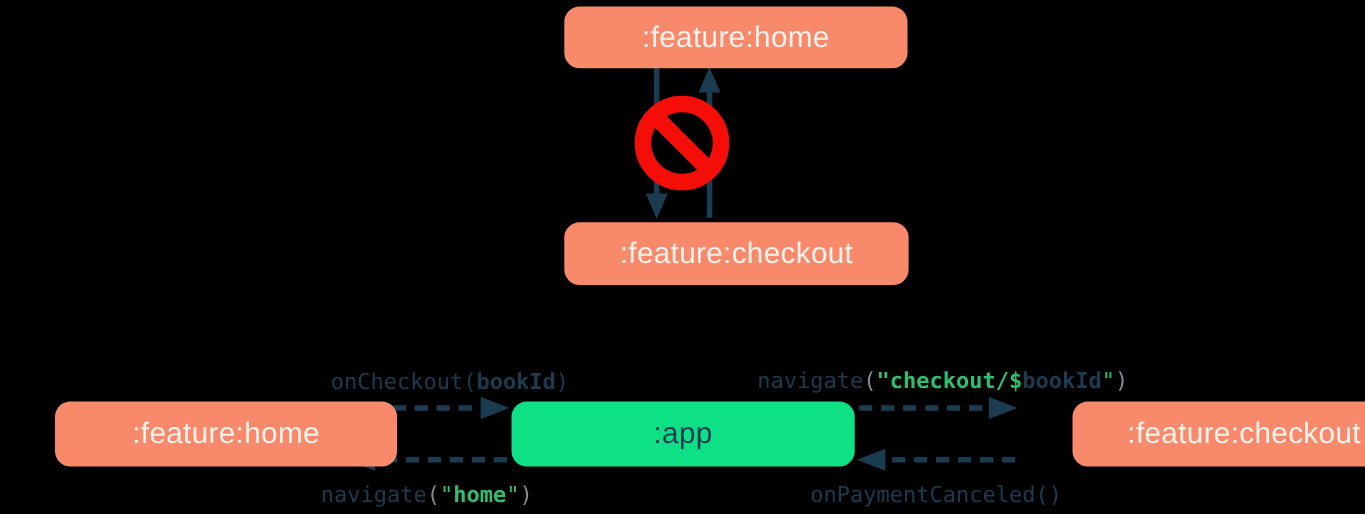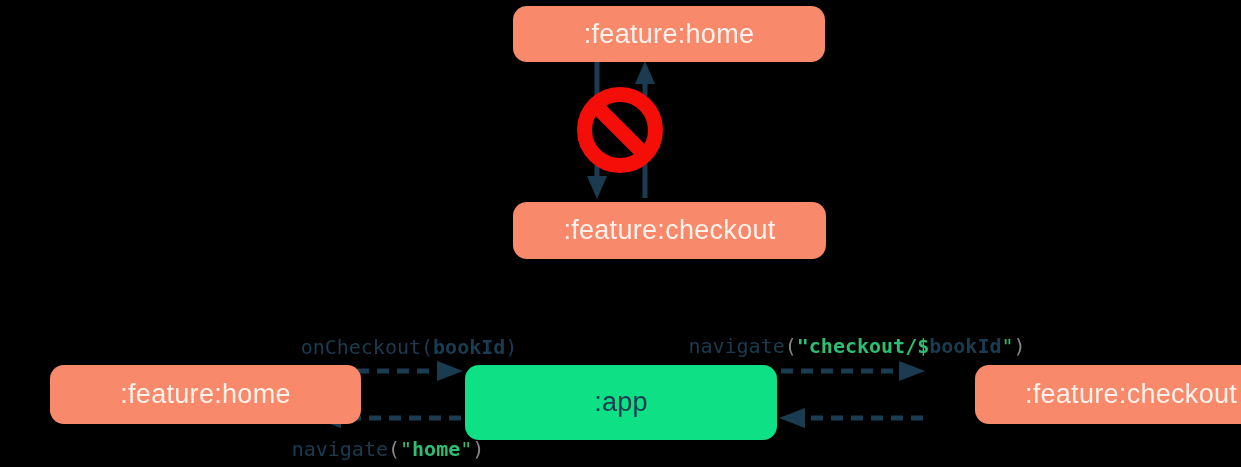--- a/index.html
+++ b/index.html
@@ -17,21 +17,21 @@
     font-size:27px;
     letter-spacing:.3px;
     white-space:nowrap;
   }
   .node-salmon{background:var(--node-salmon);color:var(--node-text-light);margin-left:48px;}
   .node-green{background:var(--node-green);color:var(--navy);}
 
   #node-top-home{left:465px;top:6px;width:312px;height:56px;}
   #node-top-checkout{left:465px;top:202px;width:313px;height:57px;}
   #node-bottom-home{left:2px;top:365px;width:311px;height:59px;}
-  #node-bottom-app{left:465px;top:365px;width:312px;height:75px;}
+  #node-bottom-app{left:465px;top:365px;width:312px;height:59px;}
   #node-bottom-checkout{left:927px;top:365px;width:312px;height:59px;}
 
   .svg-layer{position:absolute;left:0;top:0;pointer-events:none;}
 
   .code{
     position:absolute;
     transform:translate(-50%,-50%);
     font-family:"DejaVu Sans Mono", monospace;
     font-size:20px;
     white-space:nowrap;
@@ -87,13 +87,14 @@
   <div class="node node-salmon" id="node-top-home">:feature:home</div>
   <div class="node node-salmon" id="node-top-checkout">:feature:checkout</div>
 
   <div class="node node-salmon" id="node-bottom-home">:feature:home</div>
   <div class="node node-green" id="node-bottom-app">:app</div>
   <div class="node node-salmon" id="node-bottom-checkout">:feature:checkout</div>
 
   <div class="code" id="label-oncheckout"><span class="tok-navy">onCheckout(</span><span class="tok-navy tok-b">bookId</span><span class="tok-navy">)</span></div>
   <div class="code" id="label-navigate-home"><span class="tok-navy">navigate</span><span class="tok-gray">(</span><span class="tok-green">"</span><span class="tok-green tok-b">home</span><span class="tok-green">"</span><span class="tok-gray">)</span></div>
   <div class="code" id="label-navigate-checkout"><span class="tok-navy">navigate</span><span class="tok-gray">(</span><span class="tok-green tok-b">"checkout/$</span><span class="tok-navy tok-b">bookId</span><span class="tok-green">"</span><span class="tok-gray">)</span></div>
+  <div class="code" id="label-onpaymentcanceled"><span class="tok-navy">onPaymentCanceled()</span></div>
 </div>
 
 </body></html>

